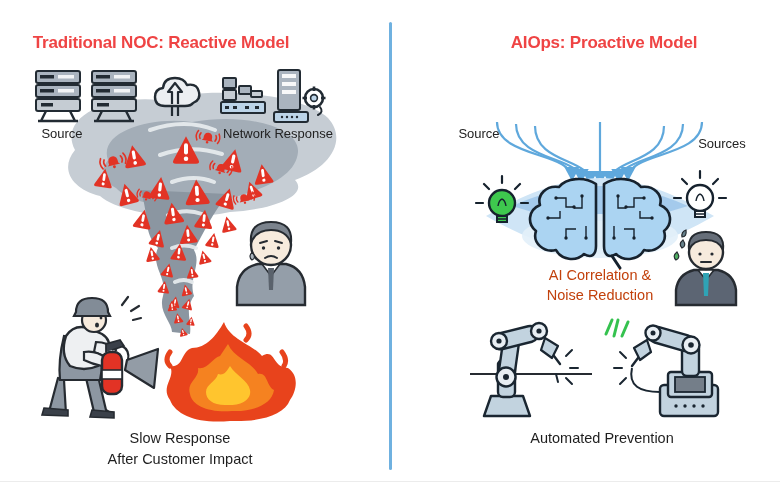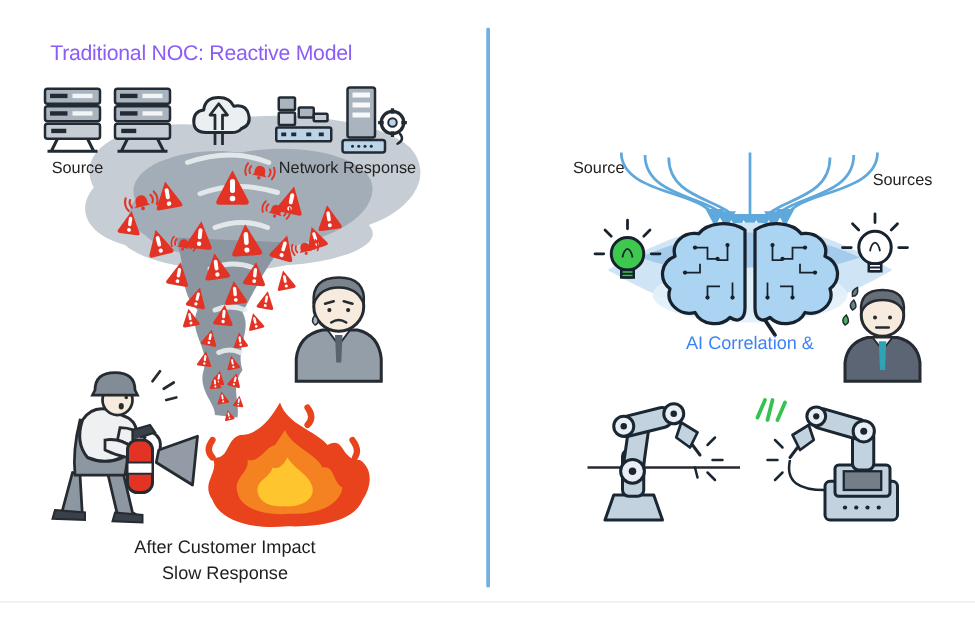--- a/index.html
+++ b/index.html
@@ -2,33 +2,33 @@
 <html><head>
 <meta charset="utf-8">
 <style>
   html,body{margin:0;padding:0;background:#ffffff;}
   #stage{
     position:relative;width:780px;height:500px;background:#ffffff;overflow:hidden;
     font-family:"Liberation Sans", sans-serif;color:#1c1c1c;
   }
   .title{
     position:absolute;top:33px;transform:translateX(-50%);
-    font-size:17px;font-weight:normal;letter-spacing:-0.2px;white-space:nowrap;color:#8b5cf6;
+    font-size:17px;font-weight:bold;letter-spacing:-0.2px;white-space:nowrap;color:#ef4444;
   }
   .icon-label{
     position:absolute;transform:translateX(-50%);
     font-size:13px;color:#222;white-space:nowrap;
   }
   .caption{
     position:absolute;transform:translateX(-50%);text-align:center;
     font-size:14.5px;line-height:1.42;color:#1e1e1e;white-space:nowrap;
   }
   .ai-caption{
     position:absolute;transform:translateX(-50%);text-align:center;
-    font-size:14.5px;line-height:1.35;color:#3b82f6;white-space:nowrap;
+    font-size:14.5px;line-height:1.35;color:#c2410c;white-space:nowrap;
   }
   svg#art{position:absolute;left:0;top:0;}
   .divider{position:absolute;left:389px;top:22px;width:3px;height:448px;background:#6fb1e0;border-radius:2px;}
   .bottom-rule{position:absolute;left:0;top:481px;width:780px;height:1px;background:#ececec;}
 </style>
 </head>
 <body>
 
 <div id="stage">
 
@@ -322,34 +322,37 @@
       <circle cx="653" cy="333" r="7.5" fill="#e8eef3" stroke="#1a2631" stroke-width="2.4"></circle>
         <circle cx="653" cy="333" r="2.5" fill="#1a2631"></circle>
       <path d="M647,340 L634,348 L640,360 L651,352 Z" fill="#c2d3df" stroke="#1a2631" stroke-width="2.2" stroke-linejoin="round"></path>
       <path d="M638,358 L632,366" stroke="#1a2631" stroke-width="2.4" stroke-linecap="round"></path>
       <path d="M626,358 L620,352 M622,368 L614,368 M626,378 L620,384" stroke="#1a2631" stroke-width="2" stroke-linecap="round"></path>
       <path d="M632,368 C628,386 640,392 660,392" stroke="#1a2631" stroke-width="2" fill="none"></path>
     </g>
   </svg>
 
   <div class="title" style="left:161px;">Traditional NOC: Reactive Model</div>
+  <div class="title" style="left:604px;">AIOps: Proactive Model</div>
 
   <div class="icon-label" style="left:62px;top:126px;">Source</div>
   <div class="icon-label" style="left:278px;top:126px;">Network Response</div>
 
   <div class="icon-label" style="left:479px;top:126px;">Source</div>
   <div class="icon-label" style="left:722px;top:136px;">Sources</div>
 
   <div class="ai-caption" style="left:600px;top:266px;">
     <div>AI Correlation &amp;</div>
+    <div>Noise Reduction</div>
   </div>
 
   <div class="caption" style="left:180px;top:428px;">
+    <div>Slow Response</div>
     <div>After Customer Impact</div>
-    <div>Slow Response</div>
   </div>
 
   <div class="caption" style="left:602px;top:428px;">
+    <div>Automated Prevention</div>
   </div>
 
   <div class="divider"></div>
   <div class="bottom-rule"></div>
 </div>
 
 </body></html>

